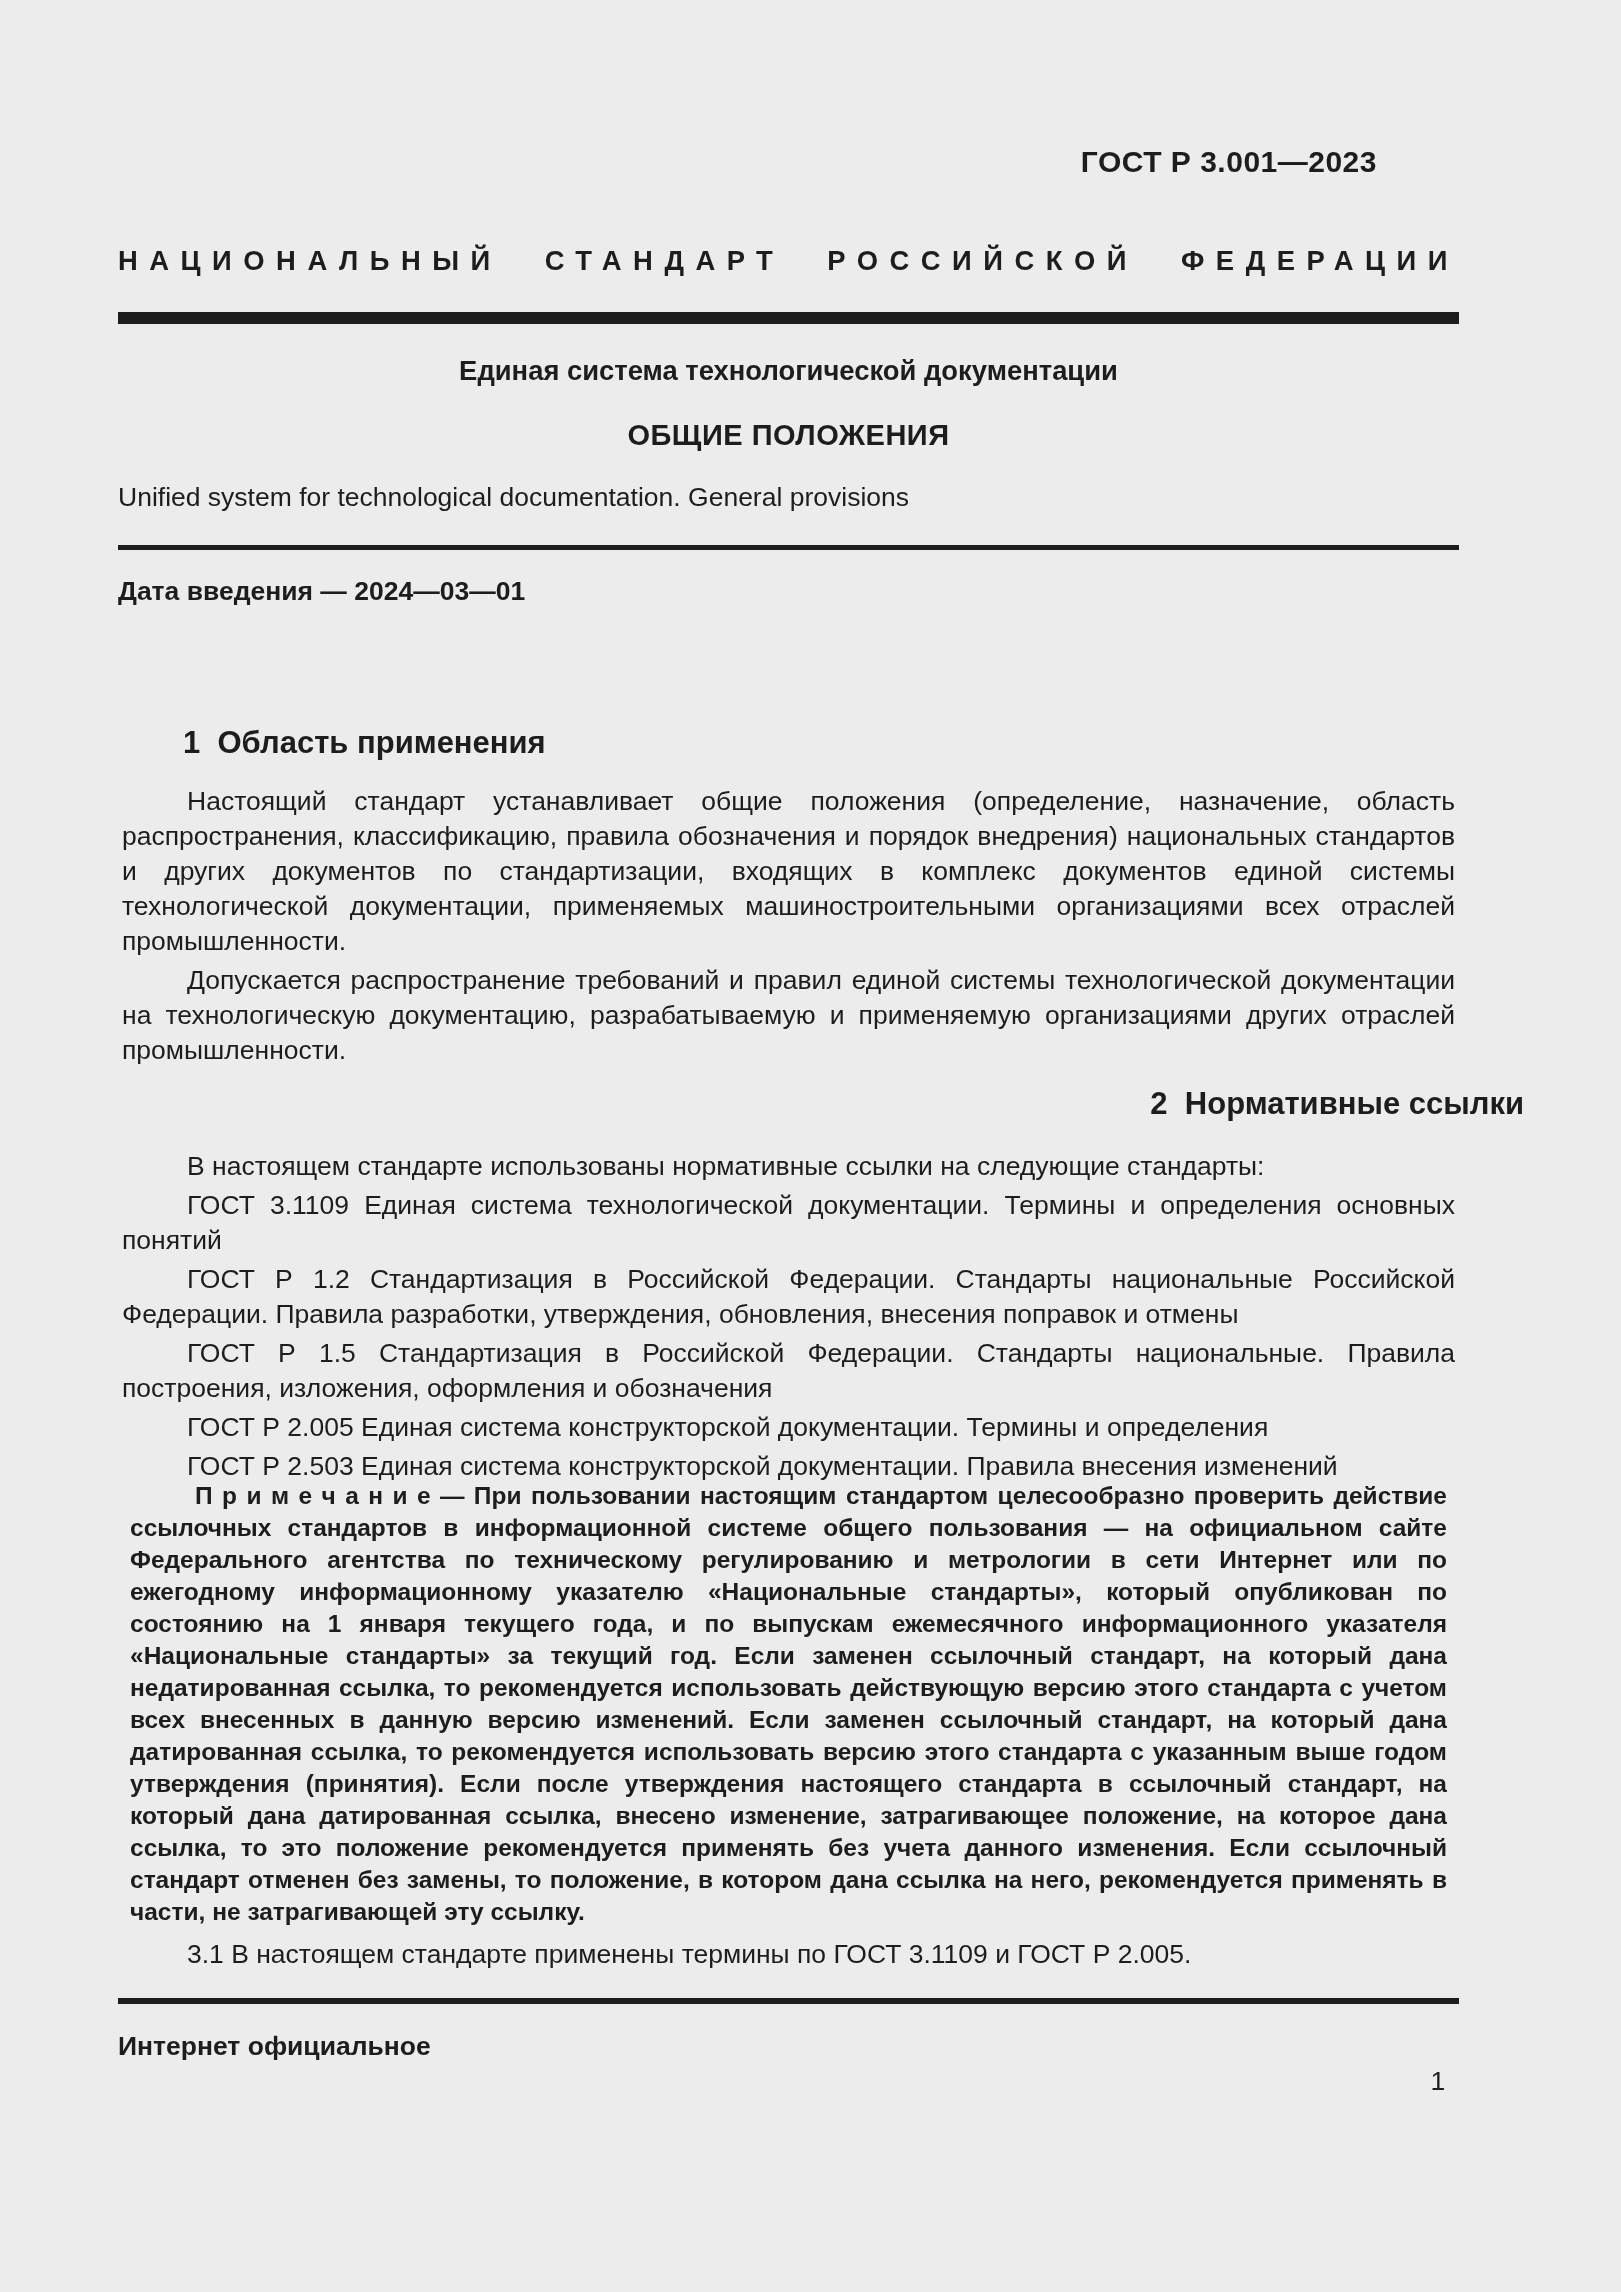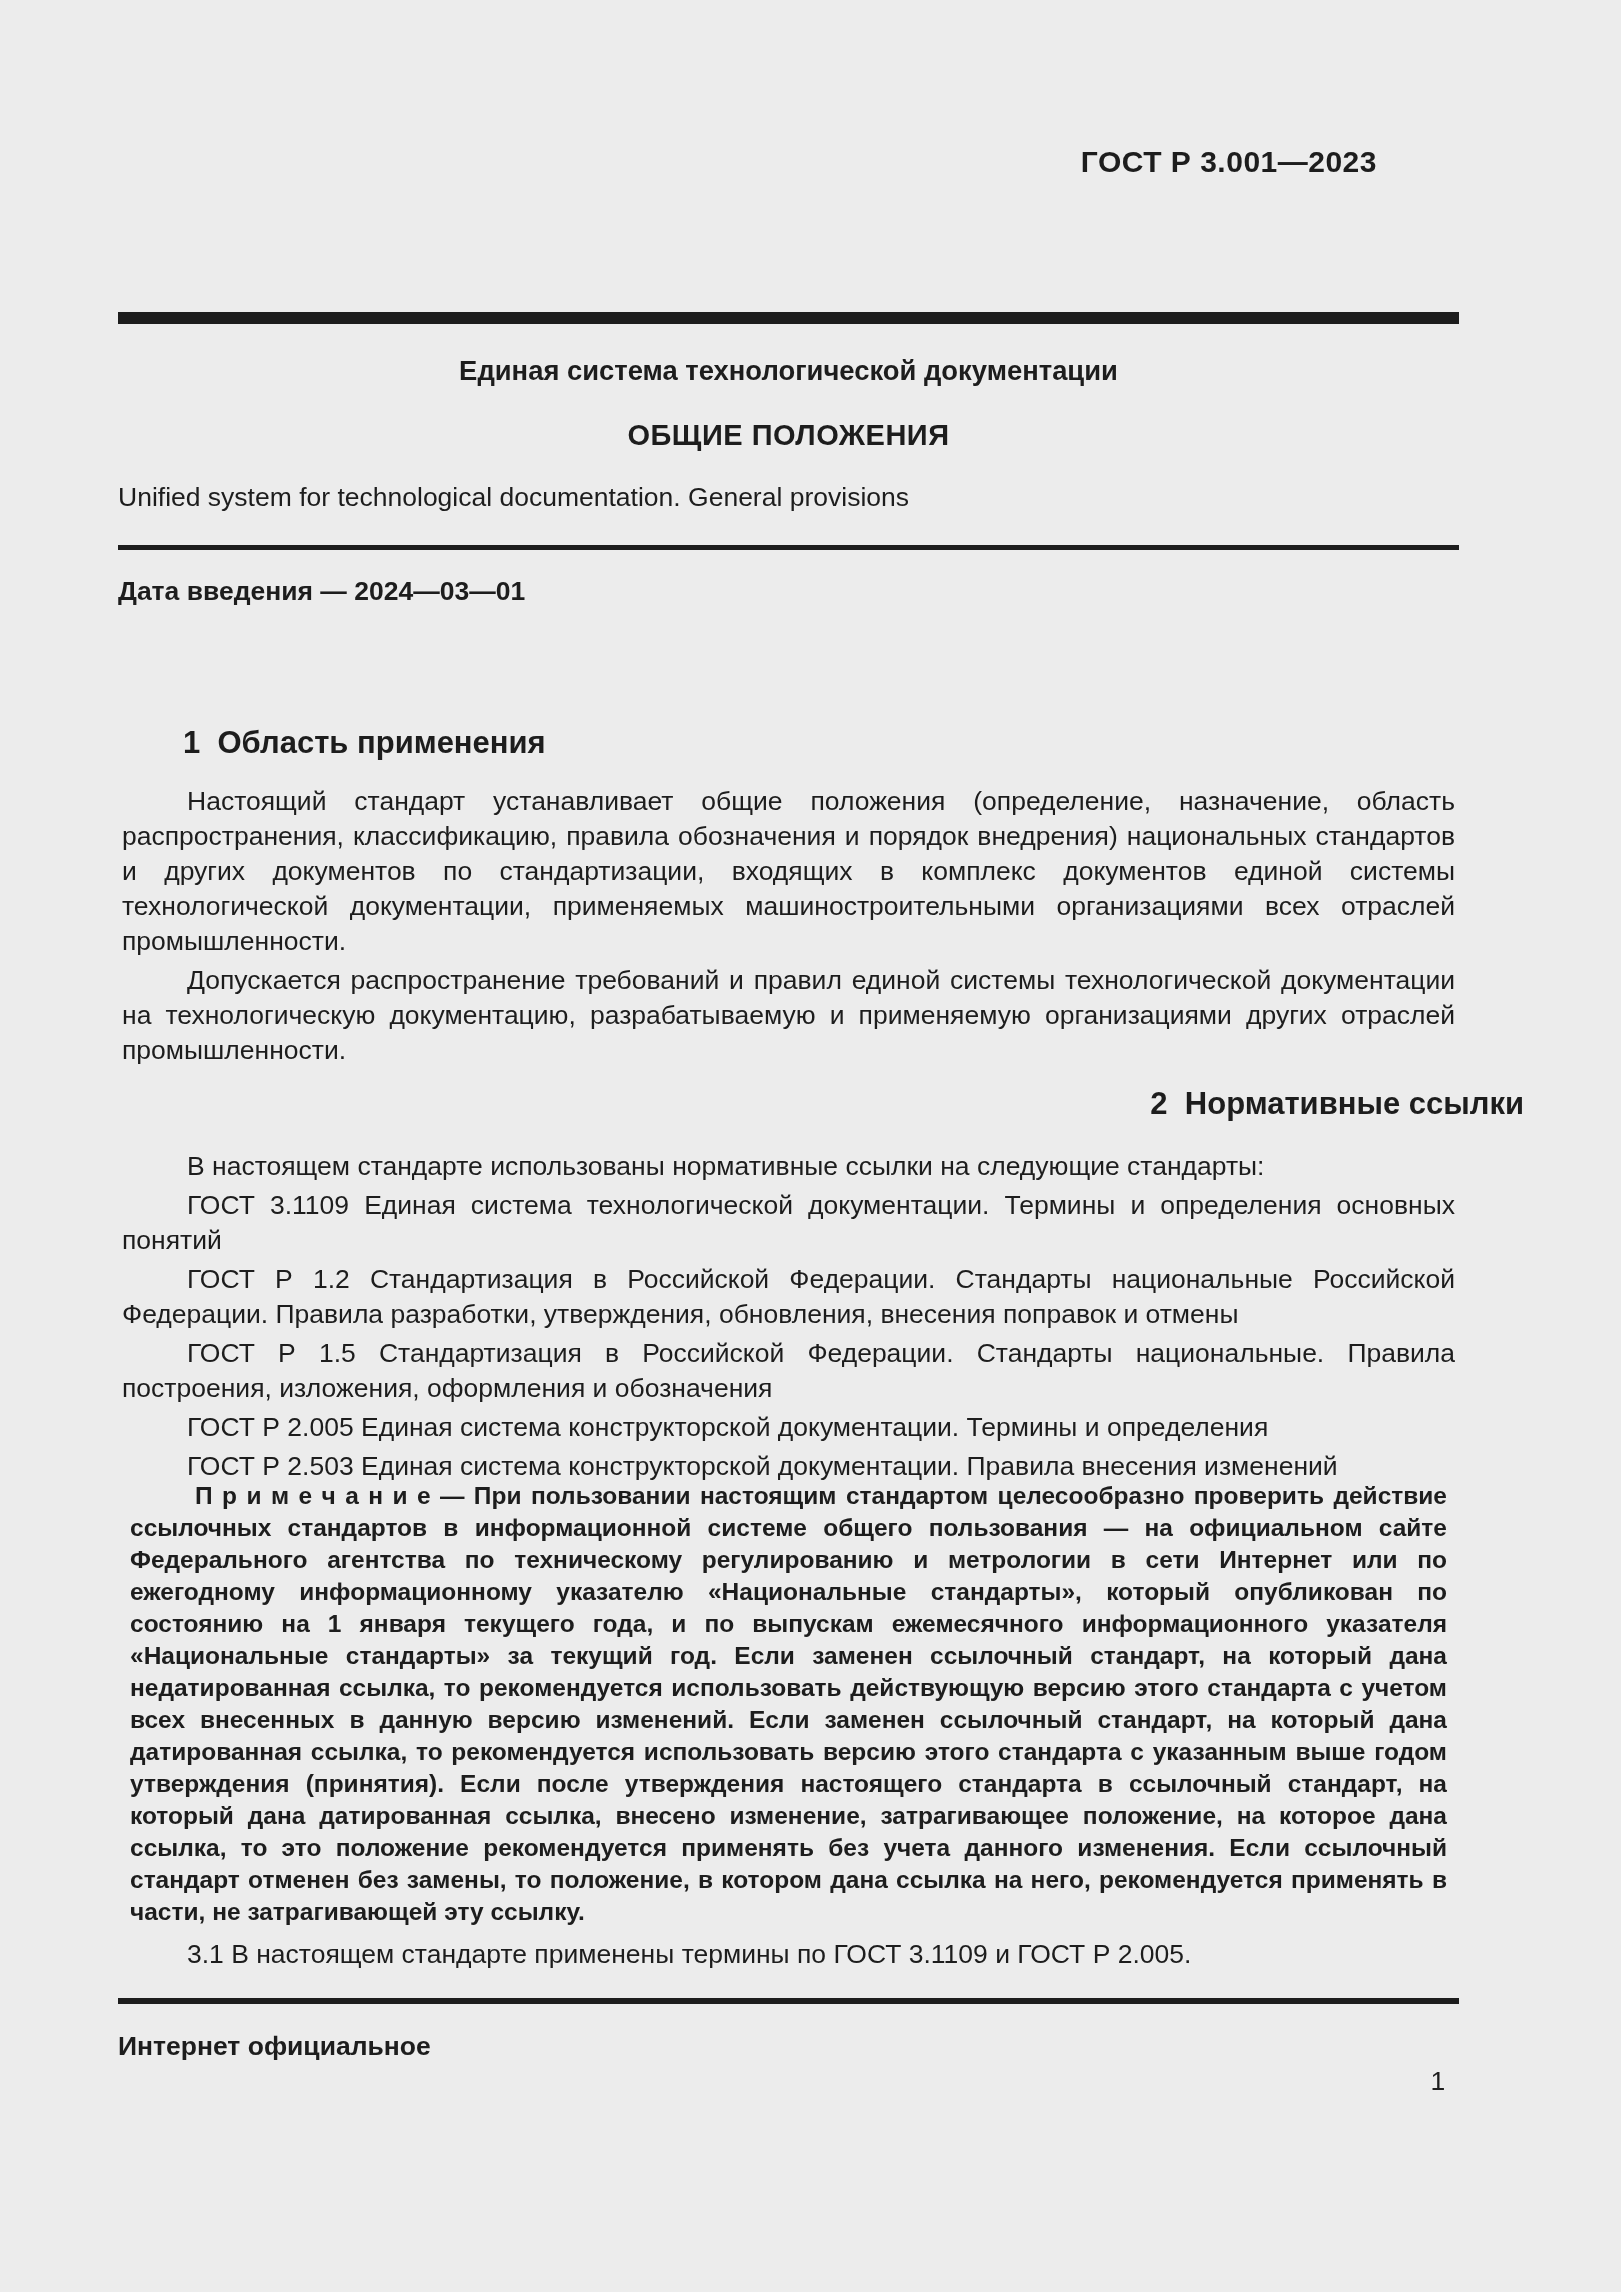--- a/index.html
+++ b/index.html
@@ -110,20 +110,21 @@
     box-sizing: border-box;
   }
 </style>
 </head>
 <body>
 
 <div class="sheet">
 
   <div class="abs doc-number">ГОСТ Р 3.001—2023</div>
 
+  <div class="abs content-x banner">НАЦИОНАЛЬНЫЙ СТАНДАРТ РОССИЙСКОЙ ФЕДЕРАЦИИ</div>
 
   <div class="abs content-x rule rule-thick"></div>
 
   <div class="abs content-x system-title">Единая система технологической документации</div>
 
   <div class="abs content-x main-title">ОБЩИЕ ПОЛОЖЕНИЯ</div>
 
   <div class="abs content-x title-en">Unified system for technological documentation. General provisions</div>
 
   <div class="abs content-x rule rule-thin"></div>

